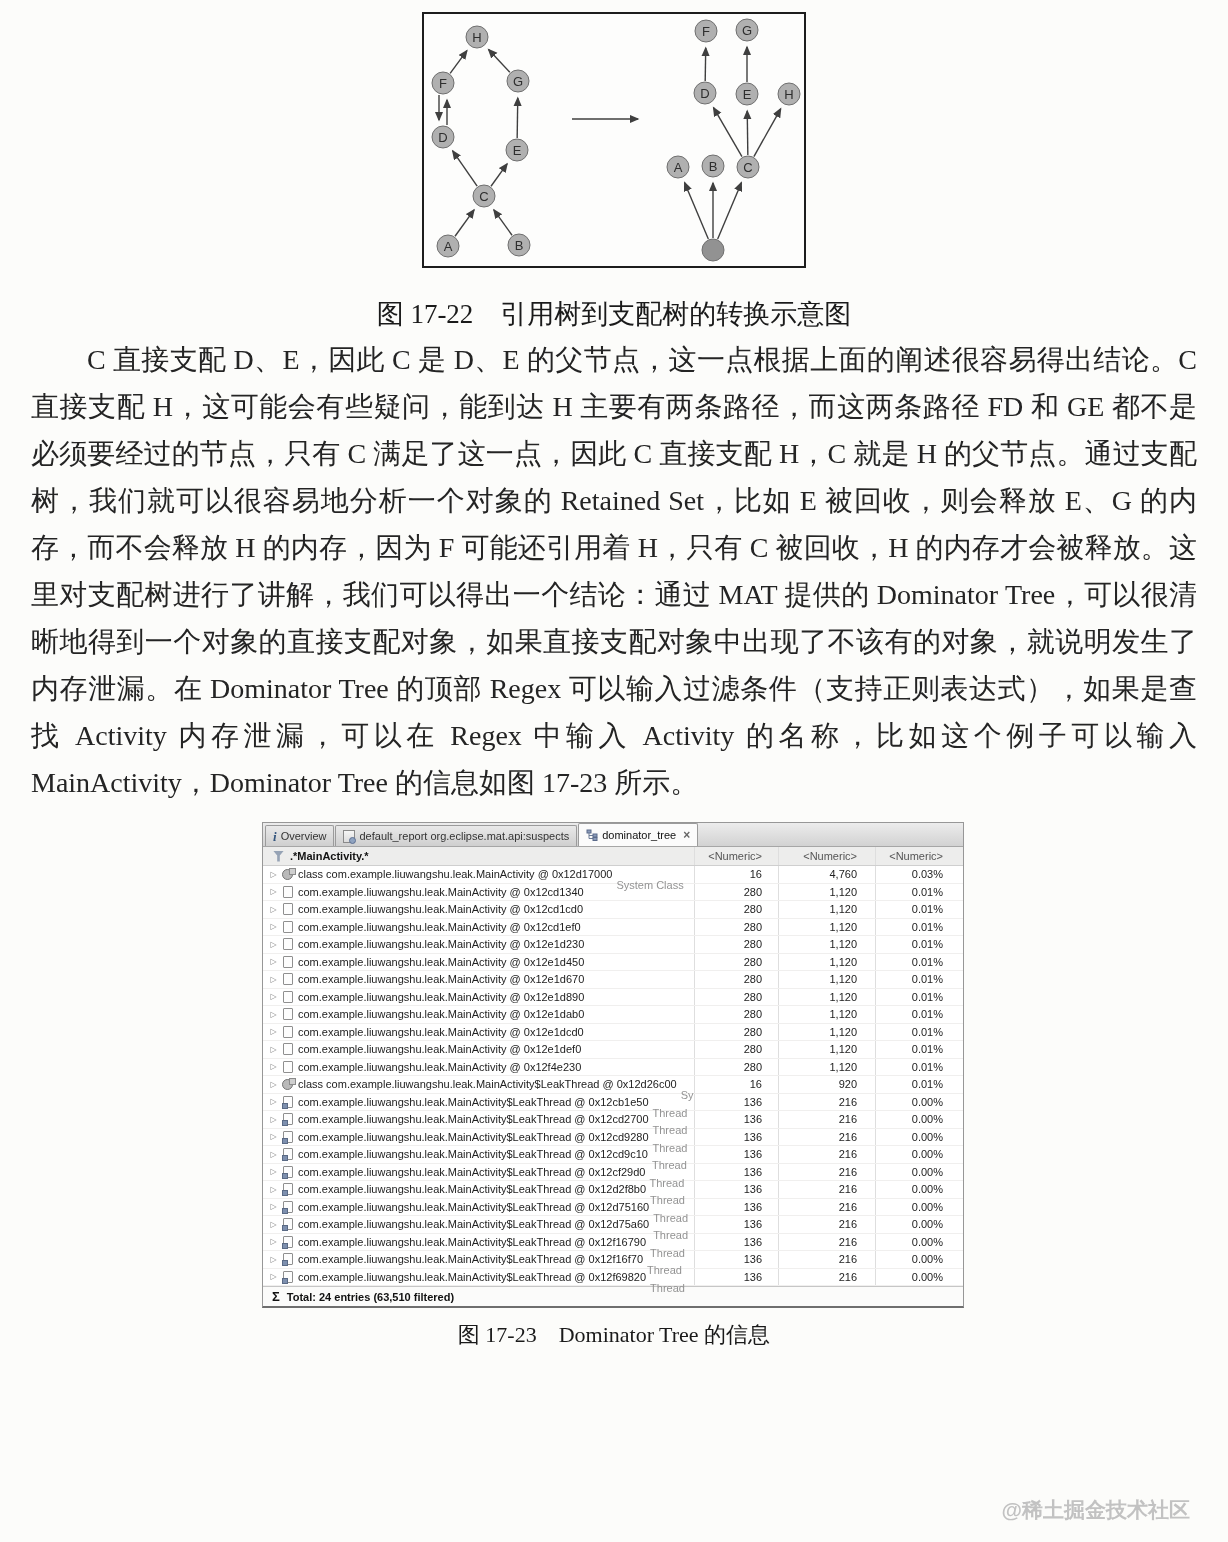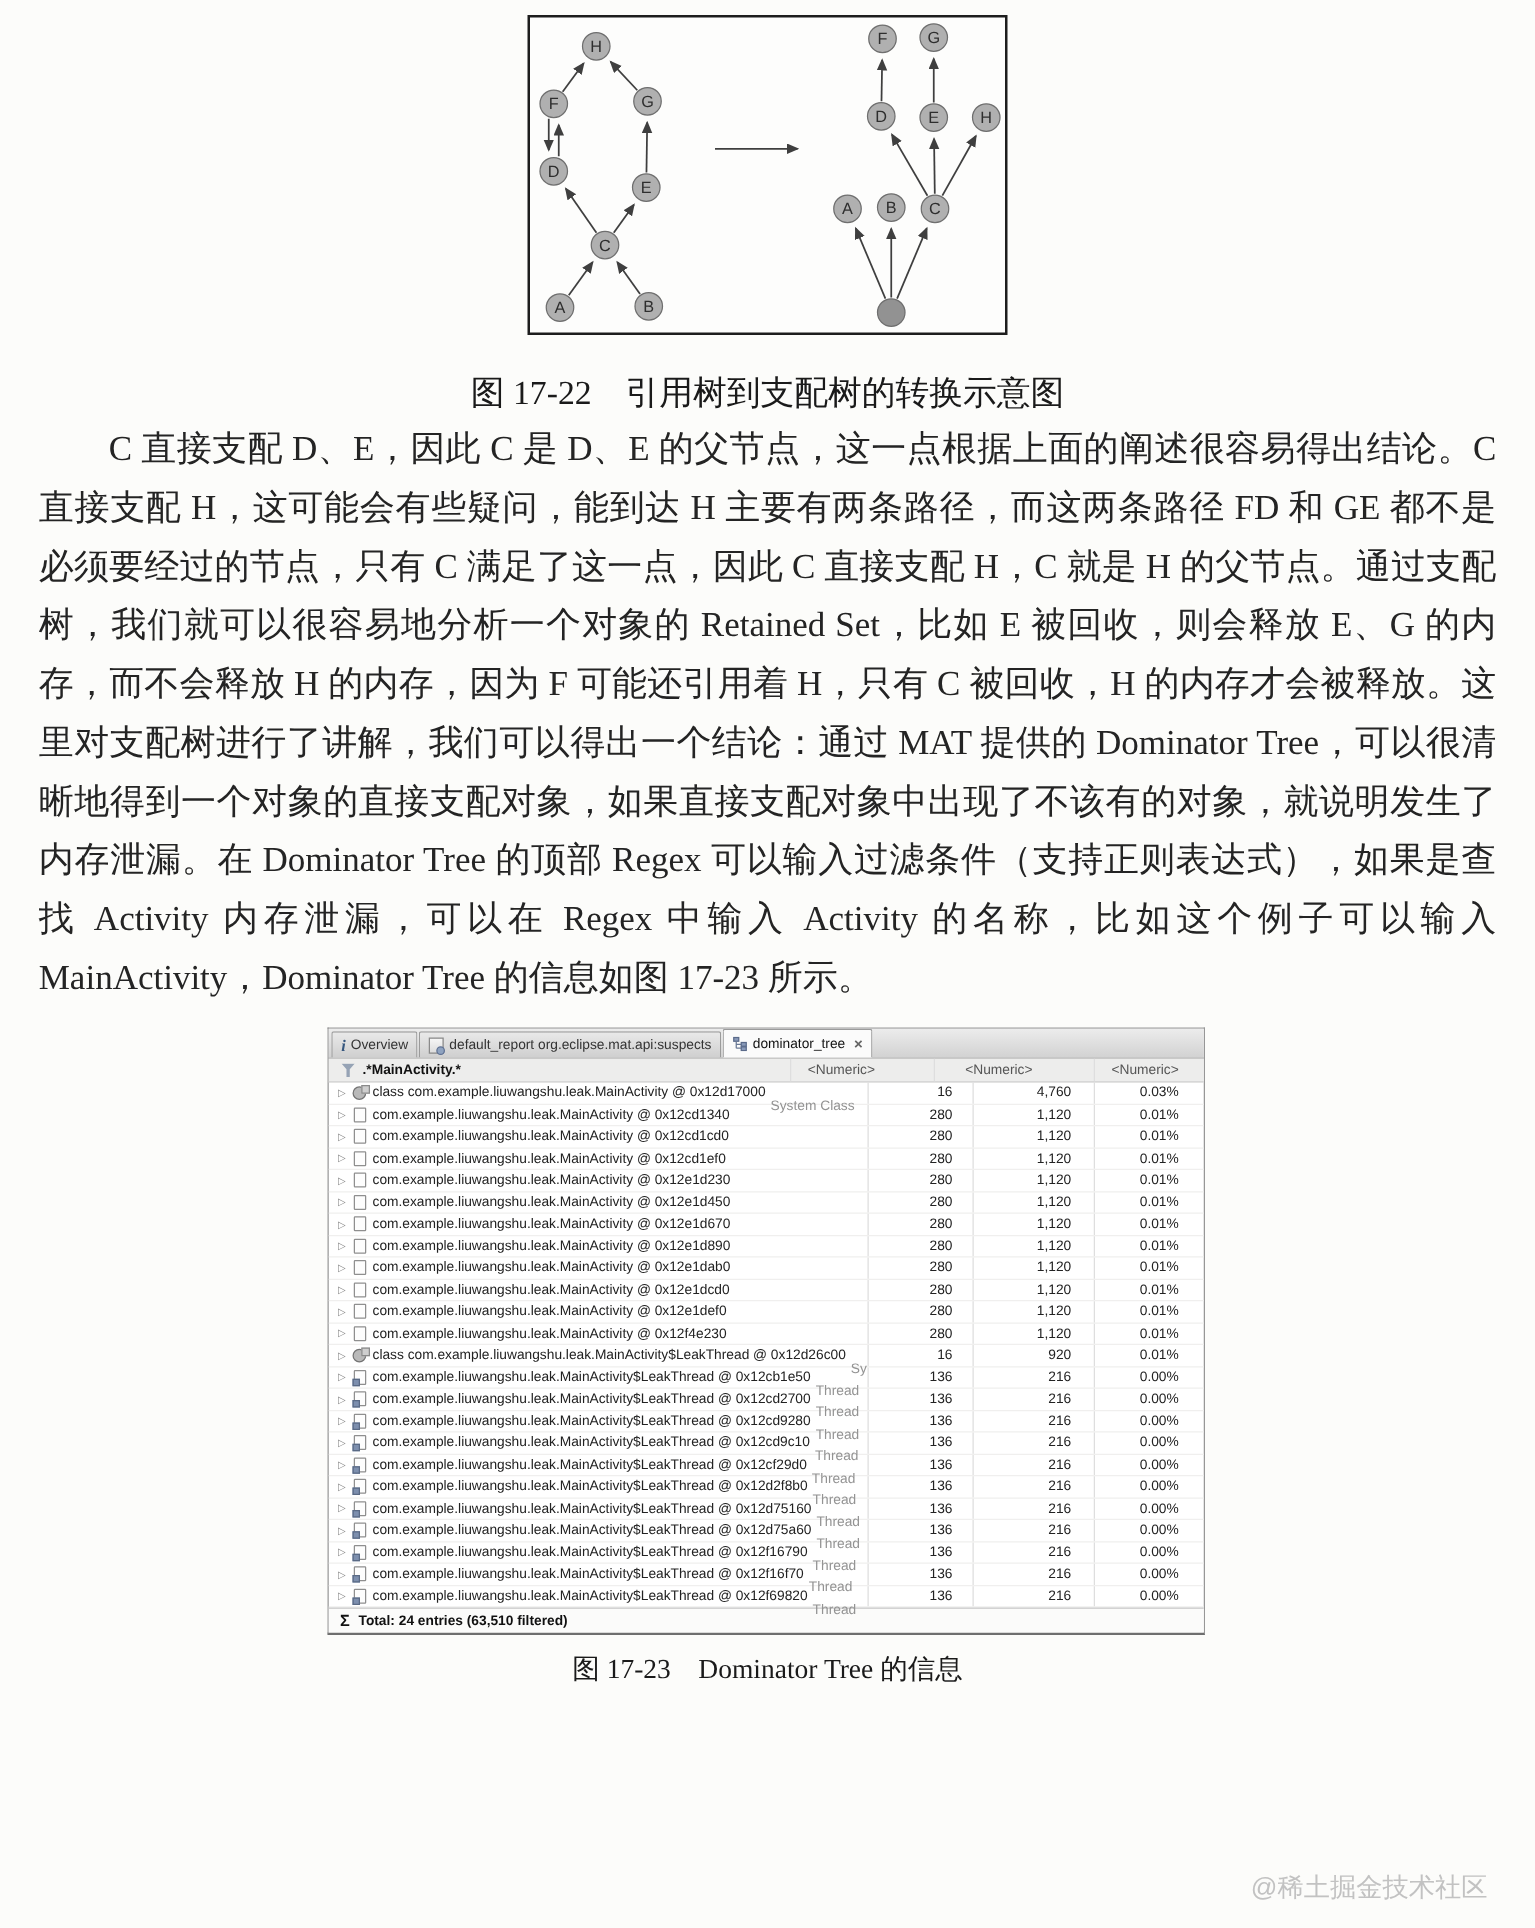--- a/index.html
+++ b/index.html
@@ -43,21 +43,21 @@
   .cname{flex:1;min-width:0;display:flex;align-items:center;padding-left:6px;}
   .cnum{text-align:right;border-left:1px solid #dedede;}
   .cshallow{width:84px;padding-right:16px;}
   .cretained{width:97px;padding-right:18px;}
   .cpct{width:88px;padding-right:20px;}
 
   .grid-header{display:flex;align-items:center;height:20px;
     background:linear-gradient(#f5f5f5,#dedede);border-bottom:1px solid #b3b3b3;color:#333;}
   .grid-header .cnum{border-left:1px solid #c2c2c2;height:100%;line-height:20px;}
 
-  .filter-row{display:flex;align-items:center;height:18px;background:#ededec;border-bottom:1px solid #cfcfcf;gap:31px;}
+  .filter-row{display:flex;align-items:center;height:18px;background:#ededec;border-bottom:1px solid #cfcfcf;}
   .filter-row .cname{gap:6px;padding-left:10px;}
   .fpattern{font-weight:bold;color:#111;}
   .filter-row .cnum{color:#555;height:100%;line-height:18px;}
   .filter-icon{width:11px;height:11px;display:inline-block;background:#96a3b5;
     clip-path:polygon(0 0,100% 0,62% 45%,62% 100%,38% 100%,38% 45%);}
 
   .trow{display:flex;align-items:center;height:16.5px;border-bottom:1px solid #f0efee;}
   .trow .cname{gap:4px;white-space:nowrap;overflow:hidden;}
   .trow .cnum{height:100%;line-height:16.5px;}
   .expand{width:9px;font-size:8px;color:#8a8a8a;flex:none;text-align:center;}
@@ -71,21 +71,21 @@
     background:#b9b9b9;border:1px solid #737373;}
   .ricon.class::after{content:"";position:absolute;left:7px;top:0;width:5px;height:5px;
     background:#cfcfcf;border:1px solid #8a8a8a;}
 
   .total-row{display:flex;align-items:center;height:19px;gap:7px;padding-left:9px;
     border-top:1px solid #c6c6c6;background:#fbfbfa;font-weight:bold;color:#111;}
   .sigma{font-size:13px;line-height:1;}
 
   .fig23-caption{font-size:22px;color:#1a1a1a;margin-top:12px;text-align:center;}
   .watermark{position:absolute;right:38px;top:1496px;font-size:21px;color:#c2c2c2;
-    font-family:"Liberation Sans","DejaVu Sans",sans-serif;}
+    font-family:"Liberation Sans","DejaVu Sans",sans-serif;font-weight:bold;}
 </style>
 </head>
 <body>
 
 <div>
 
 
   <figure class="fig22">
     <div class="diagram-frame">
       <svg id="diagram-svg" width="380" height="252" viewBox="0 0 380 252">

